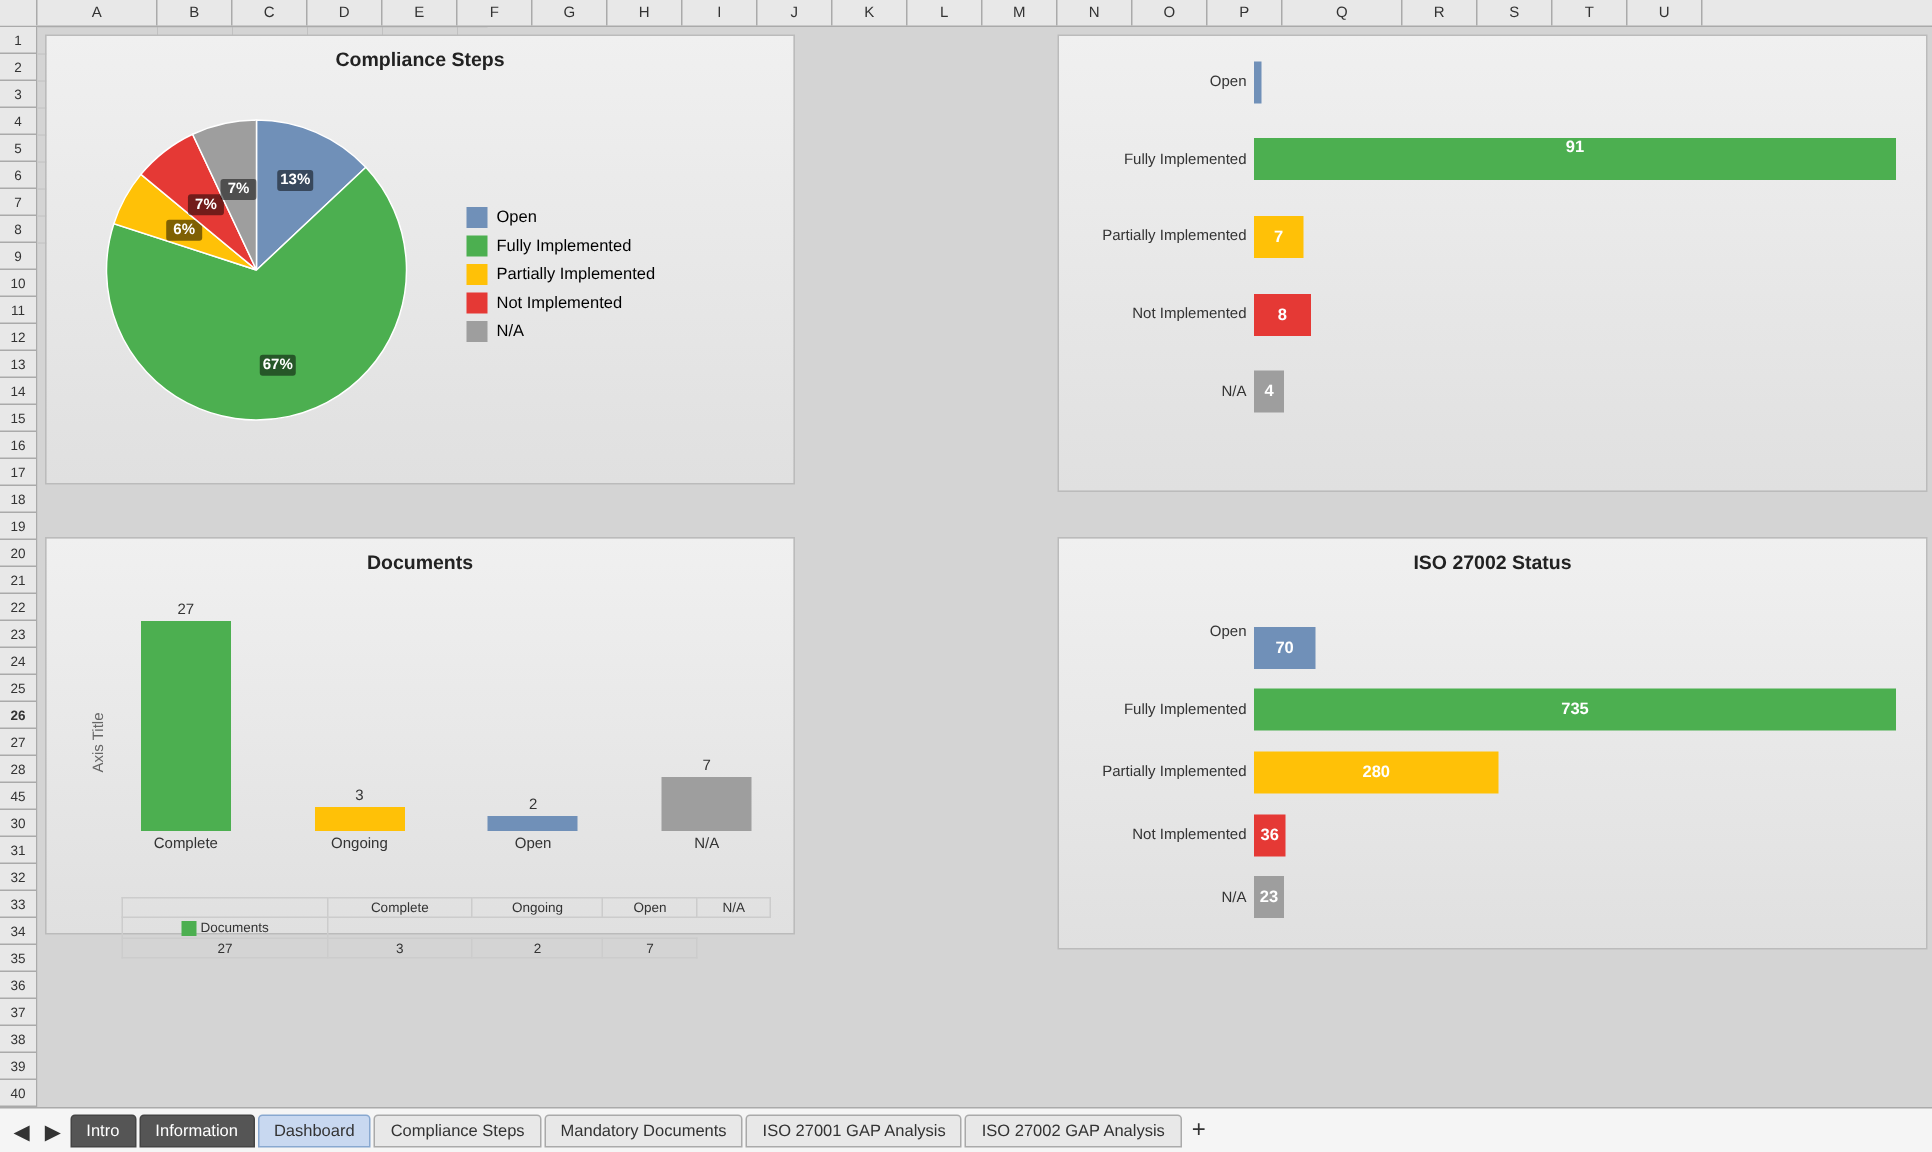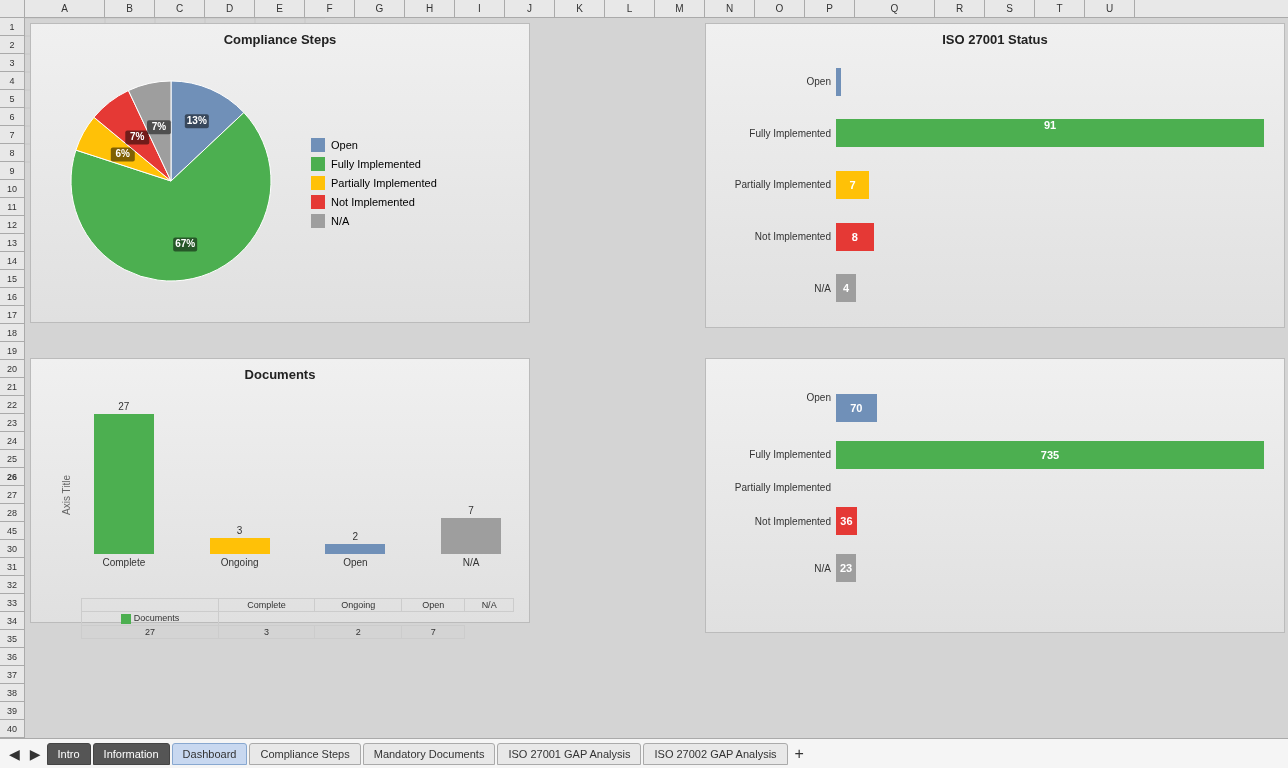--- a/index.html
+++ b/index.html
@@ -558,21 +558,20 @@
                   <td>3</td>
                   <td>2</td>
                   <td>7</td>
                 </tr>
               </tbody>
             </table>
         </div>
       </div>
 
       <div class="chart-panel chart-iso27001">
-        <div class="chart-title">ISO 27001 Status</div>
         <div class="hbar-chart-container" id="hbar27001">
             <div class="hbar-container" style="display: flex; align-items: center; margin: 4px 0px; position: relative;">
               <div class="hbar-label" style="position: absolute; left: -130px; width: 125px; text-align: right; font-size: 10px; color: rgb(51, 51, 51);">Open</div>
               <div style="width: 1.0989%; height: 28px; background: rgb(112, 144, 184); display: flex; align-items: center; justify-content: center; min-width: 4px;"></div>
             </div>
             <div class="hbar-container" style="display: flex; align-items: center; margin: 4px 0px; position: relative;">
               <div class="hbar-label" style="position: absolute; left: -130px; width: 125px; text-align: right; font-size: 10px; color: rgb(51, 51, 51);">Fully Implemented</div>
               <div style="width: 100%; height: 28px; background: rgb(76, 175, 80); display: flex; align-items: flex-start; justify-content: center; min-width: 20px;">
                 <span style="color: rgb(255, 255, 255); font-size: 11px; font-weight: bold;">91</span>
               </div>
@@ -592,35 +591,39 @@
             <div class="hbar-container" style="display: flex; align-items: center; margin: 4px 0px; position: relative;">
               <div class="hbar-label" style="position: absolute; left: -130px; width: 125px; text-align: right; font-size: 10px; color: rgb(51, 51, 51);">N/A</div>
               <div style="width: 4.3956%; height: 28px; background: rgb(158, 158, 158); display: flex; align-items: center; justify-content: center; min-width: 20px;">
                 <span style="color: rgb(255, 255, 255); font-size: 11px; font-weight: bold;">4</span>
               </div>
             </div>
           </div>
       </div>
 
       <div class="chart-panel chart-iso27002">
+        <div class="chart-title">ISO 27002 Status</div>
         <div class="hbar-chart-container" id="hbar27002">
             <div class="hbar-container" style="display: flex; align-items: center; margin: 4px 0px; position: relative;">
               <div class="hbar-label" style="position: absolute; left: -130px; width: 125px; text-align: right; font-size: 10px; color: rgb(51, 51, 51);">Open</div>
               <div style="width: 9.52381%; height: 28px; background: rgb(112, 144, 184); display: flex; align-items: center; justify-content: center; min-width: 20px; margin-top: 20px;">
                 <span style="color: rgb(255, 255, 255); font-size: 11px; font-weight: bold;">70</span>
               </div>
             </div>
             <div class="hbar-container" style="display: flex; align-items: center; margin: 4px 0px; position: relative;">
               <div class="hbar-label" style="position: absolute; left: -130px; width: 125px; text-align: right; font-size: 10px; color: rgb(51, 51, 51);">Fully Implemented</div>
               <div style="width: 100%; height: 28px; background: rgb(76, 175, 80); display: flex; align-items: center; justify-content: center; min-width: 20px;">
                 <span style="color: rgb(255, 255, 255); font-size: 11px; font-weight: bold;">735</span>
               </div>
             </div>
             <div class="hbar-container" style="display: flex; align-items: center; margin: 4px 0px; position: relative;">
               <div class="hbar-label" style="position: absolute; left: -130px; width: 125px; text-align: right; font-size: 10px; color: rgb(51, 51, 51);">Partially Implemented</div>
+              <div style="width: 38.0952%; height: 28px; background: rgb(255, 193, 7); display: flex; align-items: center; justify-content: center; min-width: 20px;">
+                <span style="color: rgb(255, 255, 255); font-size: 11px; font-weight: bold;">280</span>
+              </div>
             </div>
             <div class="hbar-container" style="display: flex; align-items: center; margin: 4px 0px; position: relative;">
               <div class="hbar-label" style="position: absolute; left: -130px; width: 125px; text-align: right; font-size: 10px; color: rgb(51, 51, 51);">Not Implemented</div>
               <div style="width: 4.89796%; height: 28px; background: rgb(229, 57, 53); display: flex; align-items: center; justify-content: center; min-width: 20px;">
                 <span style="color: rgb(255, 255, 255); font-size: 11px; font-weight: bold;">36</span>
               </div>
             </div>
             <div class="hbar-container" style="display: flex; align-items: center; margin: 4px 0px; position: relative;">
               <div class="hbar-label" style="position: absolute; left: -130px; width: 125px; text-align: right; font-size: 10px; color: rgb(51, 51, 51);">N/A</div>
               <div style="width: 3.12925%; height: 28px; background: rgb(158, 158, 158); display: flex; align-items: center; justify-content: center; min-width: 20px;">

